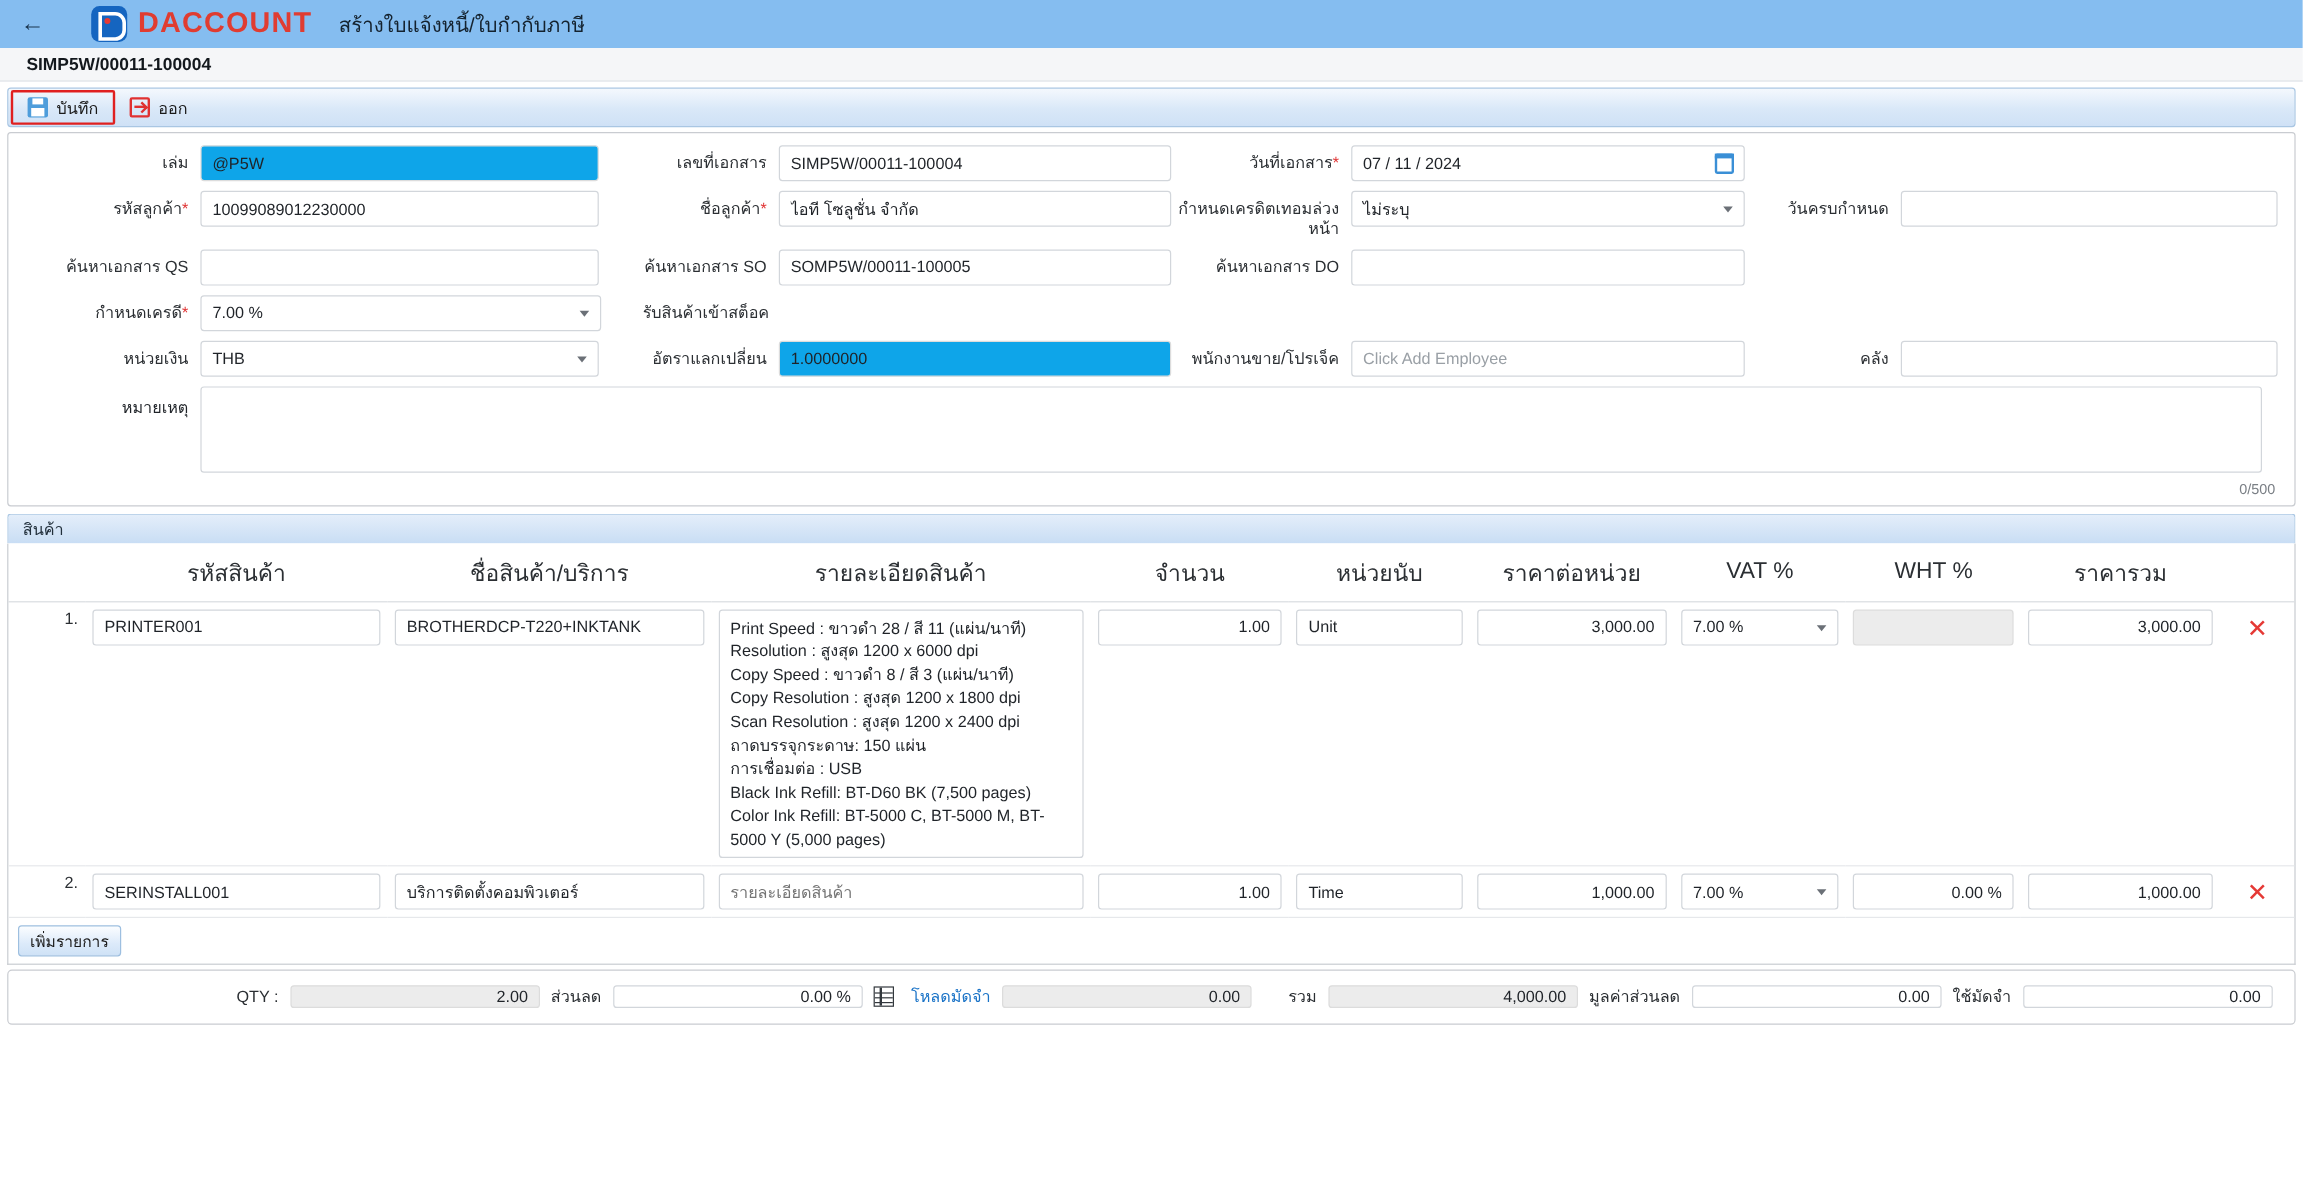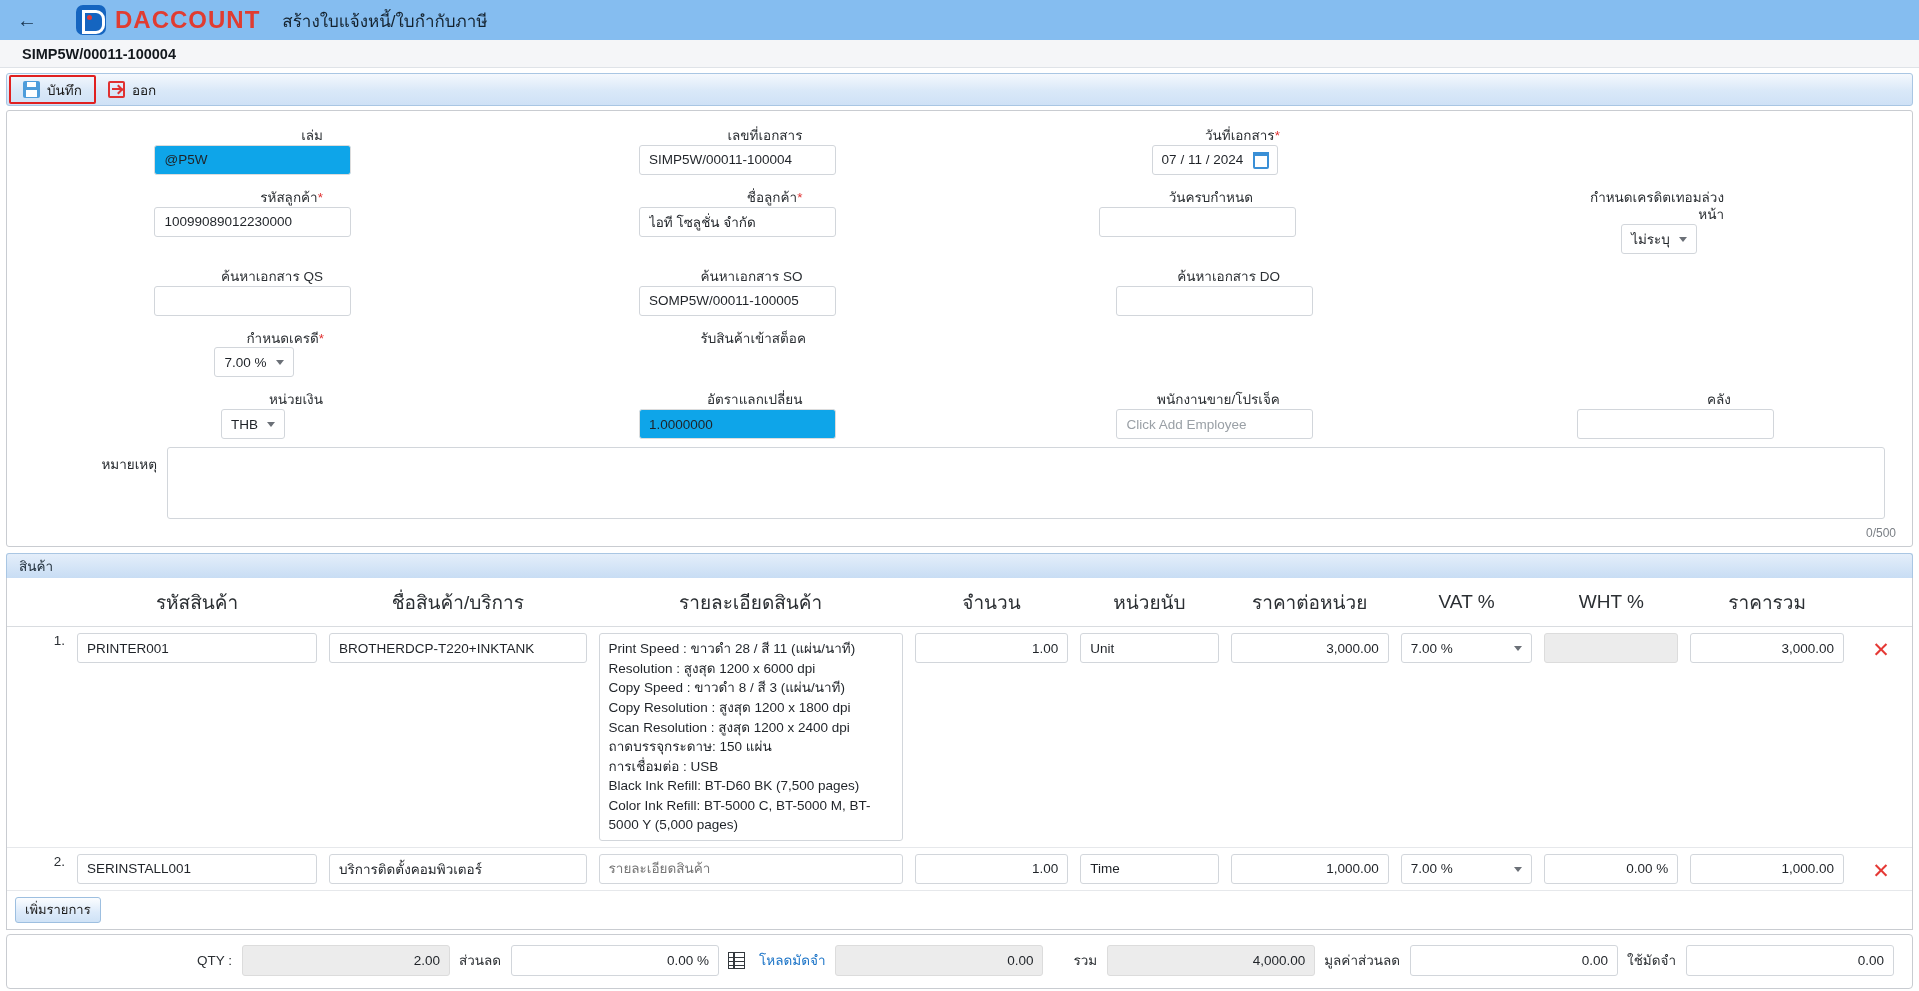--- a/index.html
+++ b/index.html
@@ -117,21 +117,21 @@
 
   
   .panel {
     margin: 0 6px 6px 6px;
     border: 1px solid #c9ccd1;
     border-radius: 3px;
     background: #ffffff;
   }
   .form-grid { padding: 10px 14px 4px 0; }
   .frow { display: flex; align-items: flex-start; margin-bottom: 8px; }
-  .fcell { display: flex; align-items: center; flex-direction: column; }
+  .fcell { display: flex; align-items: flex-start; }
   .fcell.c1 { width: 494px; }
   .fcell.c2 { width: 479px; }
   .fcell.c3 { width: 480px; }
   .fcell.c4 { width: 446px; }
   .flabel {
     font-size: 13.5px; color: #2b2f33;
     text-align: right; padding-top: 7px; padding-right: 10px;
     line-height: 1.25;
   }
   .c1 .flabel { width: 160px; }
@@ -282,21 +282,21 @@
     background: #ffffff;
     padding: 10px 18px 12px 18px;
     display: flex; justify-content: flex-end;
   }
   .totcols { display: flex; gap: 30px; }
   .totcol { display: flex; gap: 9px; }
   .totrow { display: flex; align-items: center; justify-content: flex-end; gap: 10px; }
   .totlabel { font-size: 13.5px; color: #2b2f33; text-align: right; white-space: nowrap; }
   .totlabel.link { color: #1a73c7; cursor: pointer; }
   .totinp {
-    width: 208px; height: 31px;
+    width: 208px; height: 19px;
     border: 1px solid #d2d6db; border-radius: 3px;
     background: #ffffff; padding: 0 9px;
     text-align: right; font-family: inherit; font-size: 13.5px; color: #1f2328;
     outline: none;
   }
   .totinp.ro { background: #ececec; border-color: #dcdcdc; }
   .grid-ico {
     width: 17px; height: 17px; border: 1.6px solid #33383d;
     position: relative; margin-right: 4px; cursor: pointer;
   }
@@ -363,32 +363,32 @@
 
     <div class="frow">
       <div class="fcell c1">
         <div class="flabel"><span>รหัสลูกค้า</span><span class="req">*</span></div>
         <div class="fctl"><input class="inp" value="10099089012230000" style=""></div>
       </div>
       <div class="fcell c2">
         <div class="flabel"><span>ชื่อลูกค้า</span><span class="req">*</span></div>
         <div class="fctl"><input class="inp" value="ไอที โซลูชั่น จำกัด" style=""></div>
       </div>
-      <div class="fcell c4">
-        <div class="flabel">วันครบกำหนด</div>
-        <div class="fctl"><input class="inp" value="" style=""></div>
-      </div>
       <div class="fcell c3">
         <div class="flabel">กำหนดเครดิตเทอมล่วงหน้า</div>
         <div class="fctl">
           <div class="sel">
             <span>ไม่ระบุ</span>
             <span class="caret"></span>
           </div>
         </div>
+      </div>
+      <div class="fcell c4">
+        <div class="flabel">วันครบกำหนด</div>
+        <div class="fctl"><input class="inp" value="" style=""></div>
       </div>
     </div>
 
     <div class="frow">
       <div class="fcell c1">
         <div class="flabel">ค้นหาเอกสาร QS</div>
         <div class="fctl"><input class="inp" value="" style=""></div>
       </div>
       <div class="fcell c2">
         <div class="flabel">ค้นหาเอกสาร SO</div>

